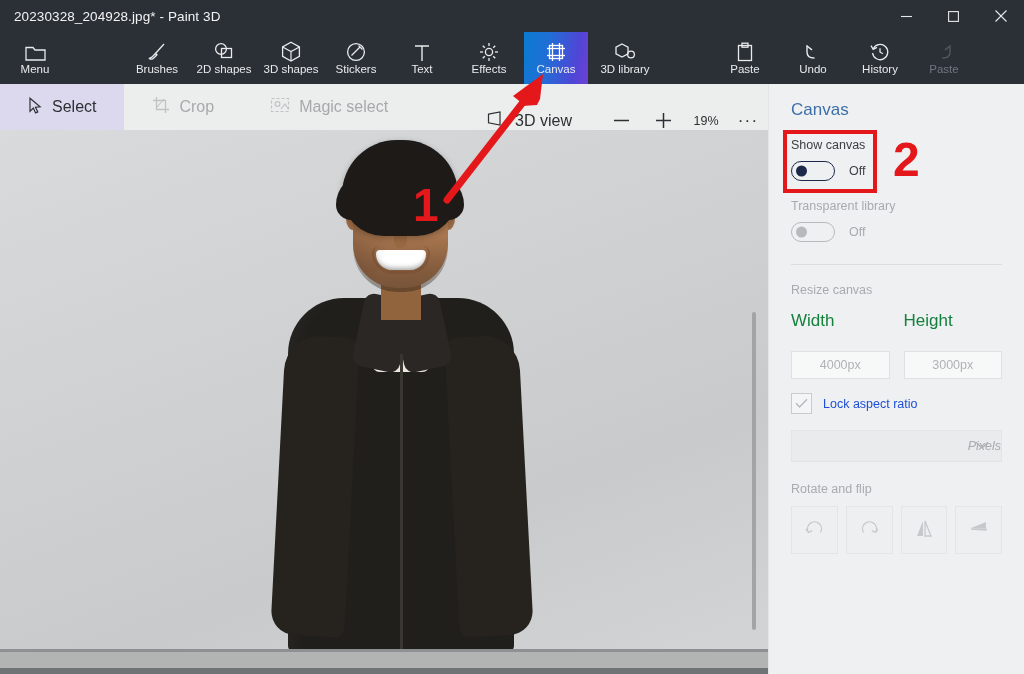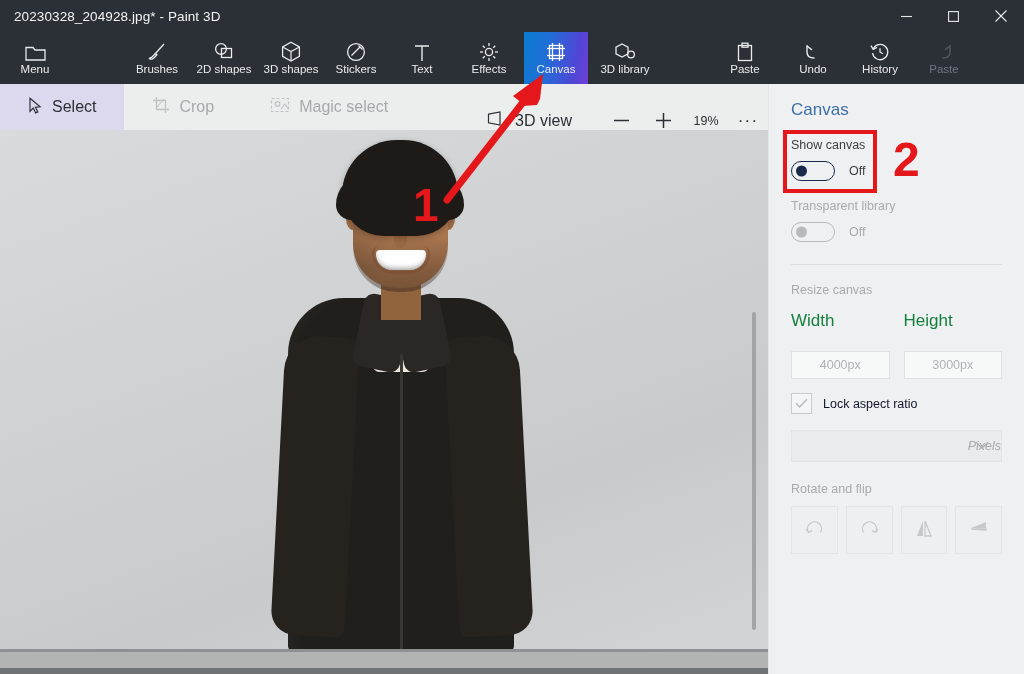--- a/index.html
+++ b/index.html
@@ -224,21 +224,21 @@
   .wh-input {
     height: 28px; background: #f7f8f8; border: 1px solid #dfe1e3;
     display: flex; align-items: center; justify-content: center;
     font-size: 12.5px; color: #b0b3b6;
   }
   .check-row { display: flex; align-items: center; gap: 11px; margin-top: 14px; }
   .checkbox {
     width: 21px; height: 21px; border: 1px solid #c9ccce; background: #f4f5f6;
     display: flex; align-items: center; justify-content: center;
   }
-  .check-lbl { font-size: 12.5px; color: #0f172a; }
+  .check-lbl { font-size: 12.5px; color: #1d4ed8; }
   .select {
     margin-top: 16px; height: 32px; background: #e9ebec; border: 1px solid #e2e4e5;
     display: flex; align-items: center; justify-content: flex-end; position: relative;
     font-size: 12.5px; color: #a8abaf; font-style: italic;
   }
   .select .chevd { position: absolute; right: 12px; top: 50%; transform: translateY(-50%); }
   .rf-label { font-size: 12.5px; color: #a8abaf; margin-top: 20px; }
   .rf-row { display: flex; gap: 8px; margin-top: 10px; }
   .rf-btn {
     flex: 1; height: 48px; border: 1px solid #e3e5e6; background: #edeff0;

